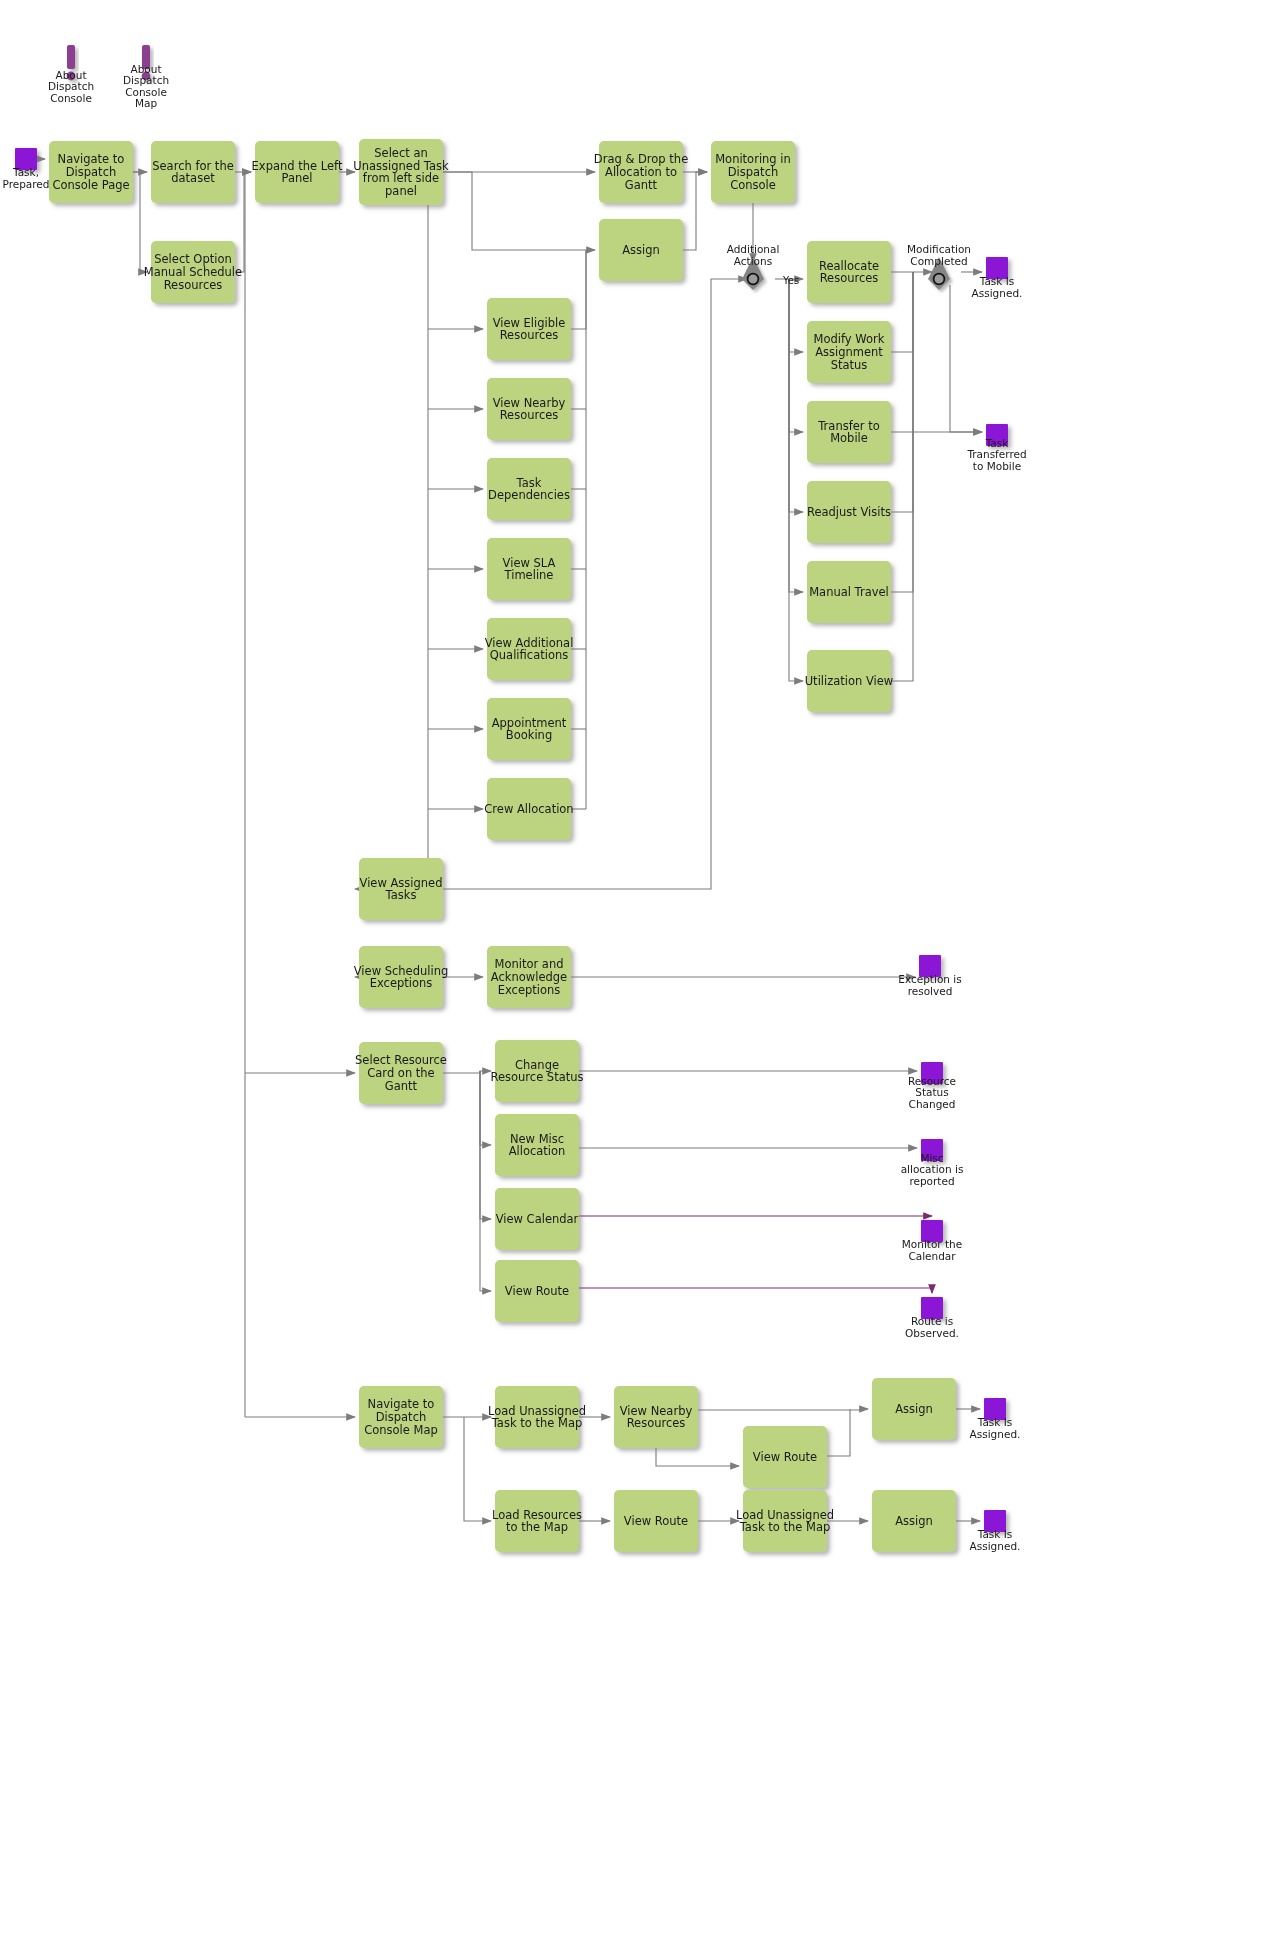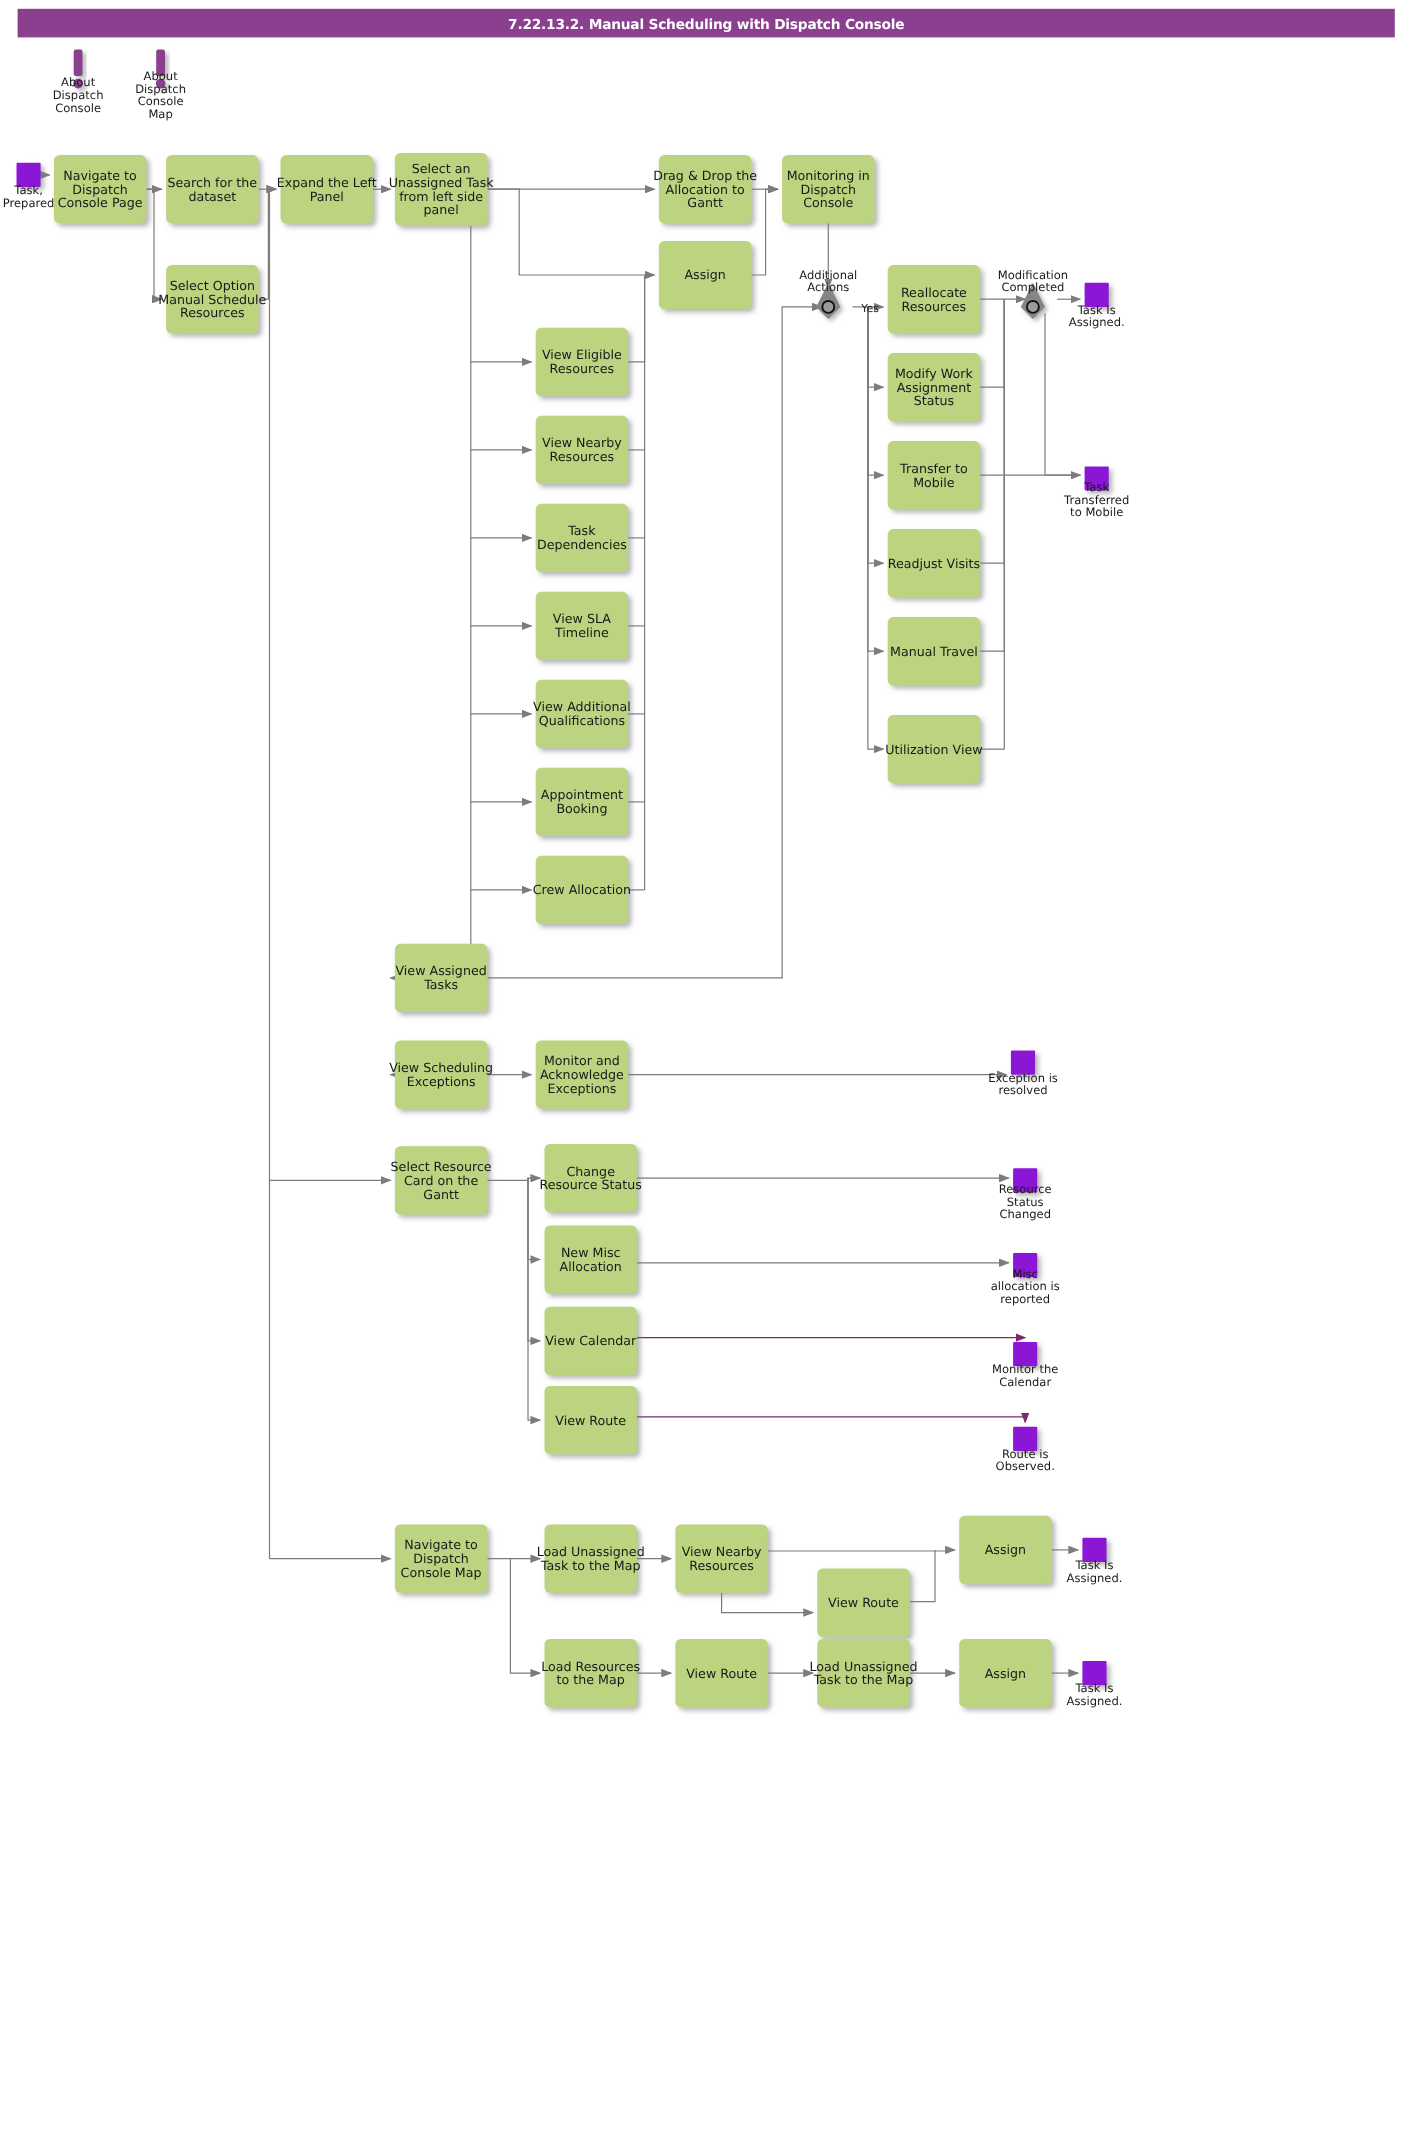--- a/index.html
+++ b/index.html
@@ -25,21 +25,20 @@
   .gwlbl{ font-family:"DejaVu Sans",sans-serif; font-size:10.5px; fill:#1a1a1a; text-anchor:middle; }
   .flowlbl{ font-family:"DejaVu Sans",sans-serif; font-size:10px; fill:#1a1a1a; text-anchor:start; }
   .conn{ fill:none; stroke:#7c7c7c; stroke-width:1.1; }
   .conn-purple{ fill:none; stroke:#7b2a6e; stroke-width:1.1; }
 </style>
 </head>
 <body>
 
 <div id="stage">
 
-  <div class="titlebar">7.22.13.2. Manual Scheduling with Dispatch Console</div>
 
   <svg id="flow" viewBox="0 0 1284 1960" xmlns="http://www.w3.org/2000/svg">
     <defs>
       <marker id="arrowhead" markerWidth="9" markerHeight="7" refX="8" refY="3.5" orient="auto">
         <polygon points="0 0, 9 3.5, 0 7" fill="#7c7c7c"></polygon>
       </marker>
       <marker id="arrowheadP" markerWidth="9" markerHeight="7" refX="8" refY="3.5" orient="auto">
         <polygon points="0 0, 9 3.5, 0 7" fill="#7b2a6e"></polygon>
       </marker>
       <filter id="softshadow" x="-30%" y="-30%" width="180%" height="180%">

